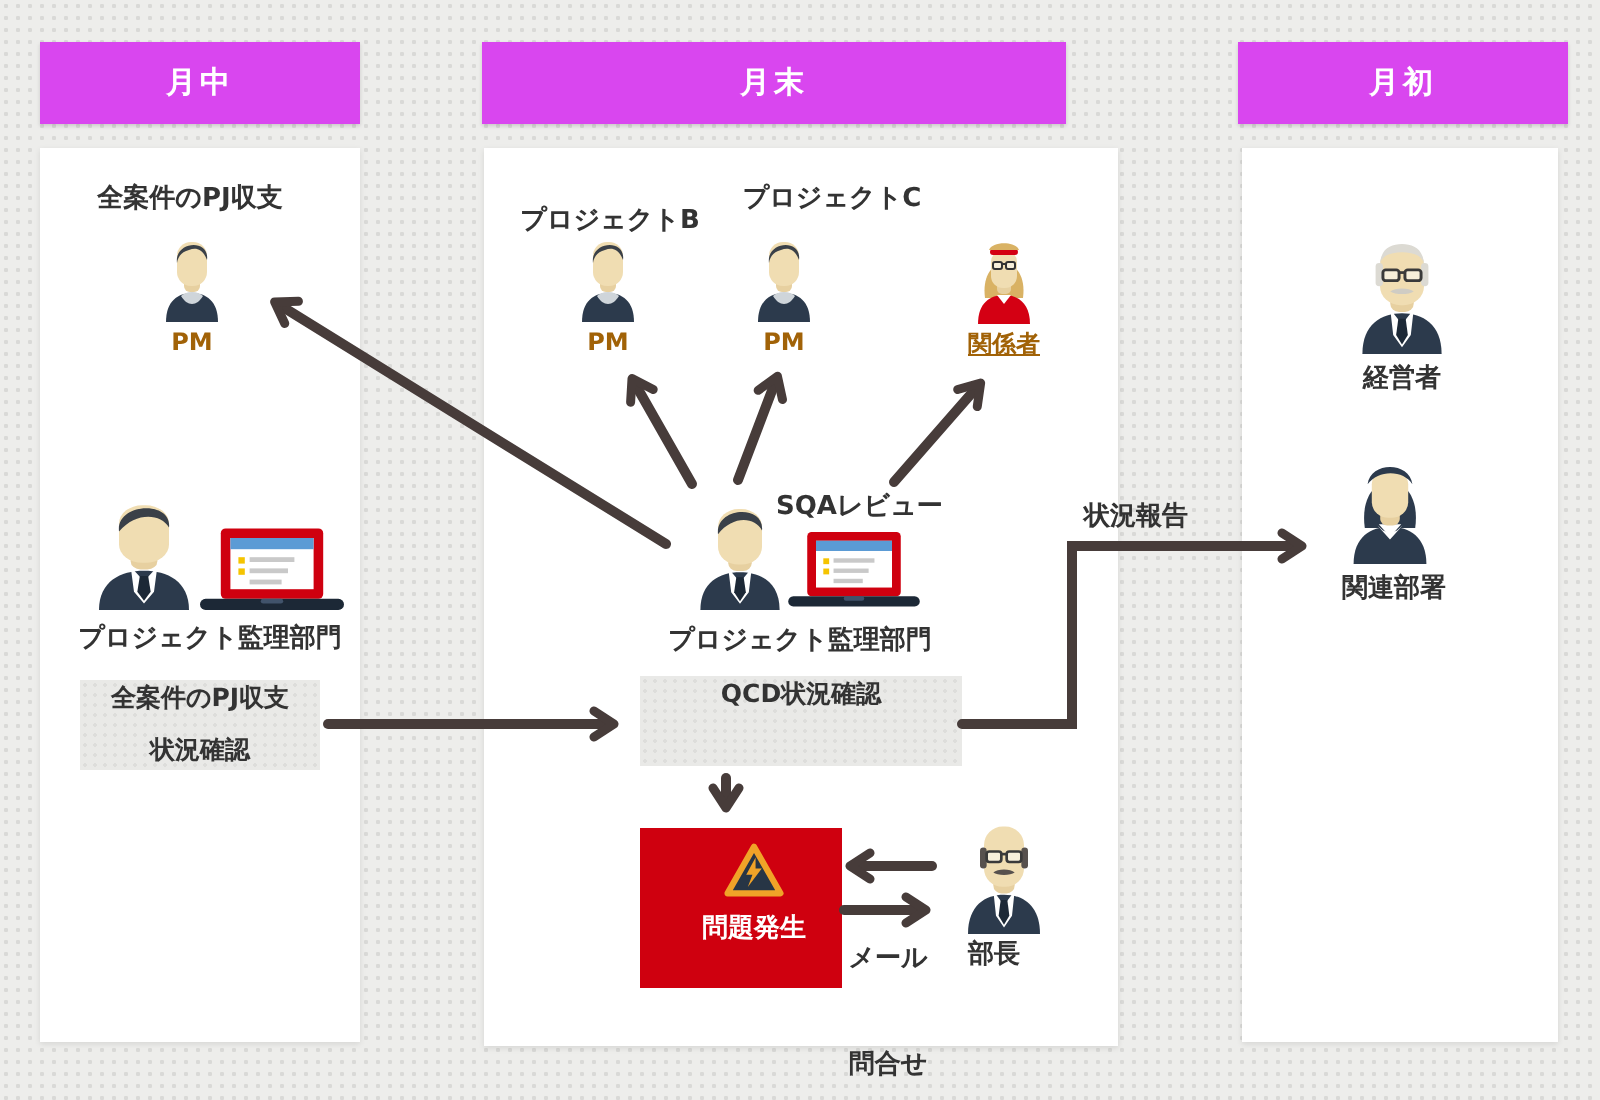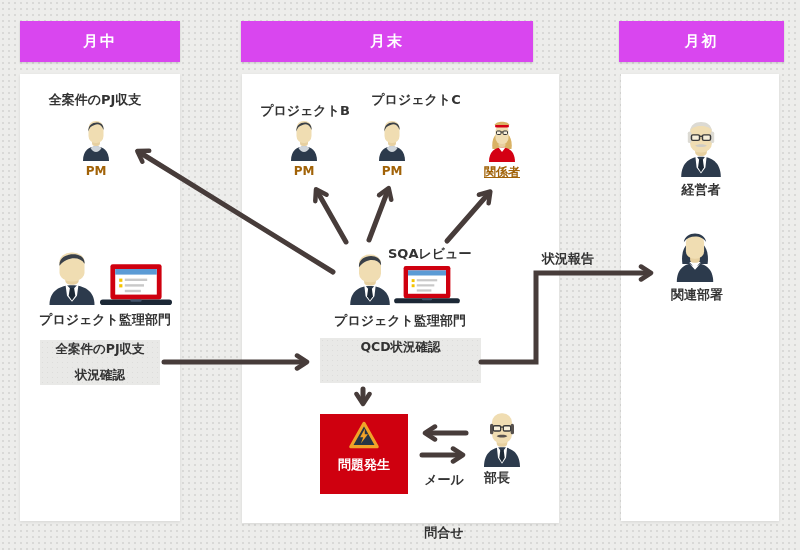--- a/index.html
+++ b/index.html
@@ -175,21 +175,21 @@
       <rect x="0" y="44" width="90" height="7" rx="3.5" fill="#1c2836"></rect>
       <rect x="38" y="44" width="14" height="3" rx="1.5" fill="#41536b"></rect>
     </svg>
   </div>
   <div class="abs node lbl" style="left:320px;top:313px;width:160px;">プロジェクト監理部門</div>
 
   <div class="abs task-box" style="left:320px;top:338px;width:161px;height:45px;">
     <span>QCD状況確認</span>
   </div>
 
-  <div class="abs red-box" style="left:320px;top:414px;width:88px;height:73px;">
+  <div class="abs red-box" style="left:320px;top:414px;width:88px;height:73px;padding-left:13px;">
     <span>
       <svg viewBox="0 0 40 36" width="32" height="28">
         <path d="M20,3 L37,33 L3,33 Z" fill="#273545" stroke="#f0a328" stroke-width="4" stroke-linejoin="round"></path>
         <path d="M21,10 L15,21 L19,21 L16,29 L25,17 L21,17 Z" fill="#f0a328"></path>
       </svg>
     </span>
     <span class="lbl">問題発生</span>
   </div>
 
   <div class="abs node" style="left:482px;top:412px;">

